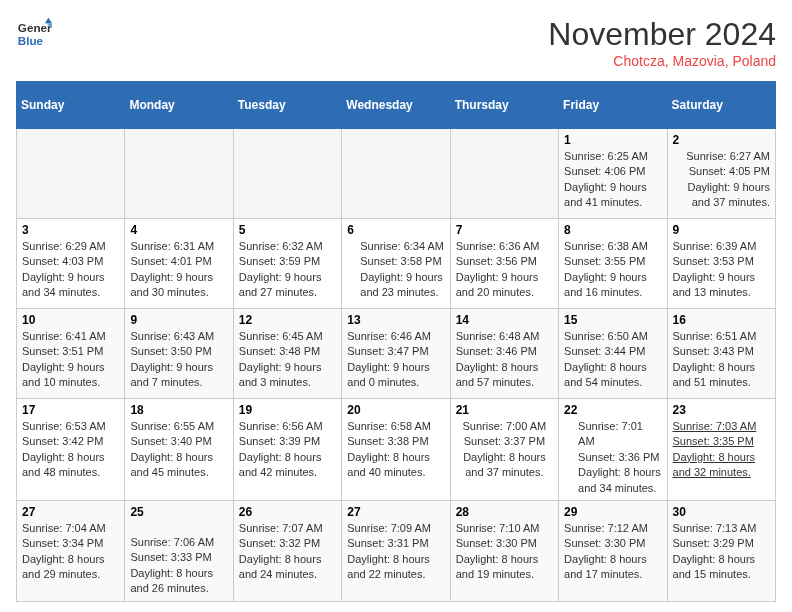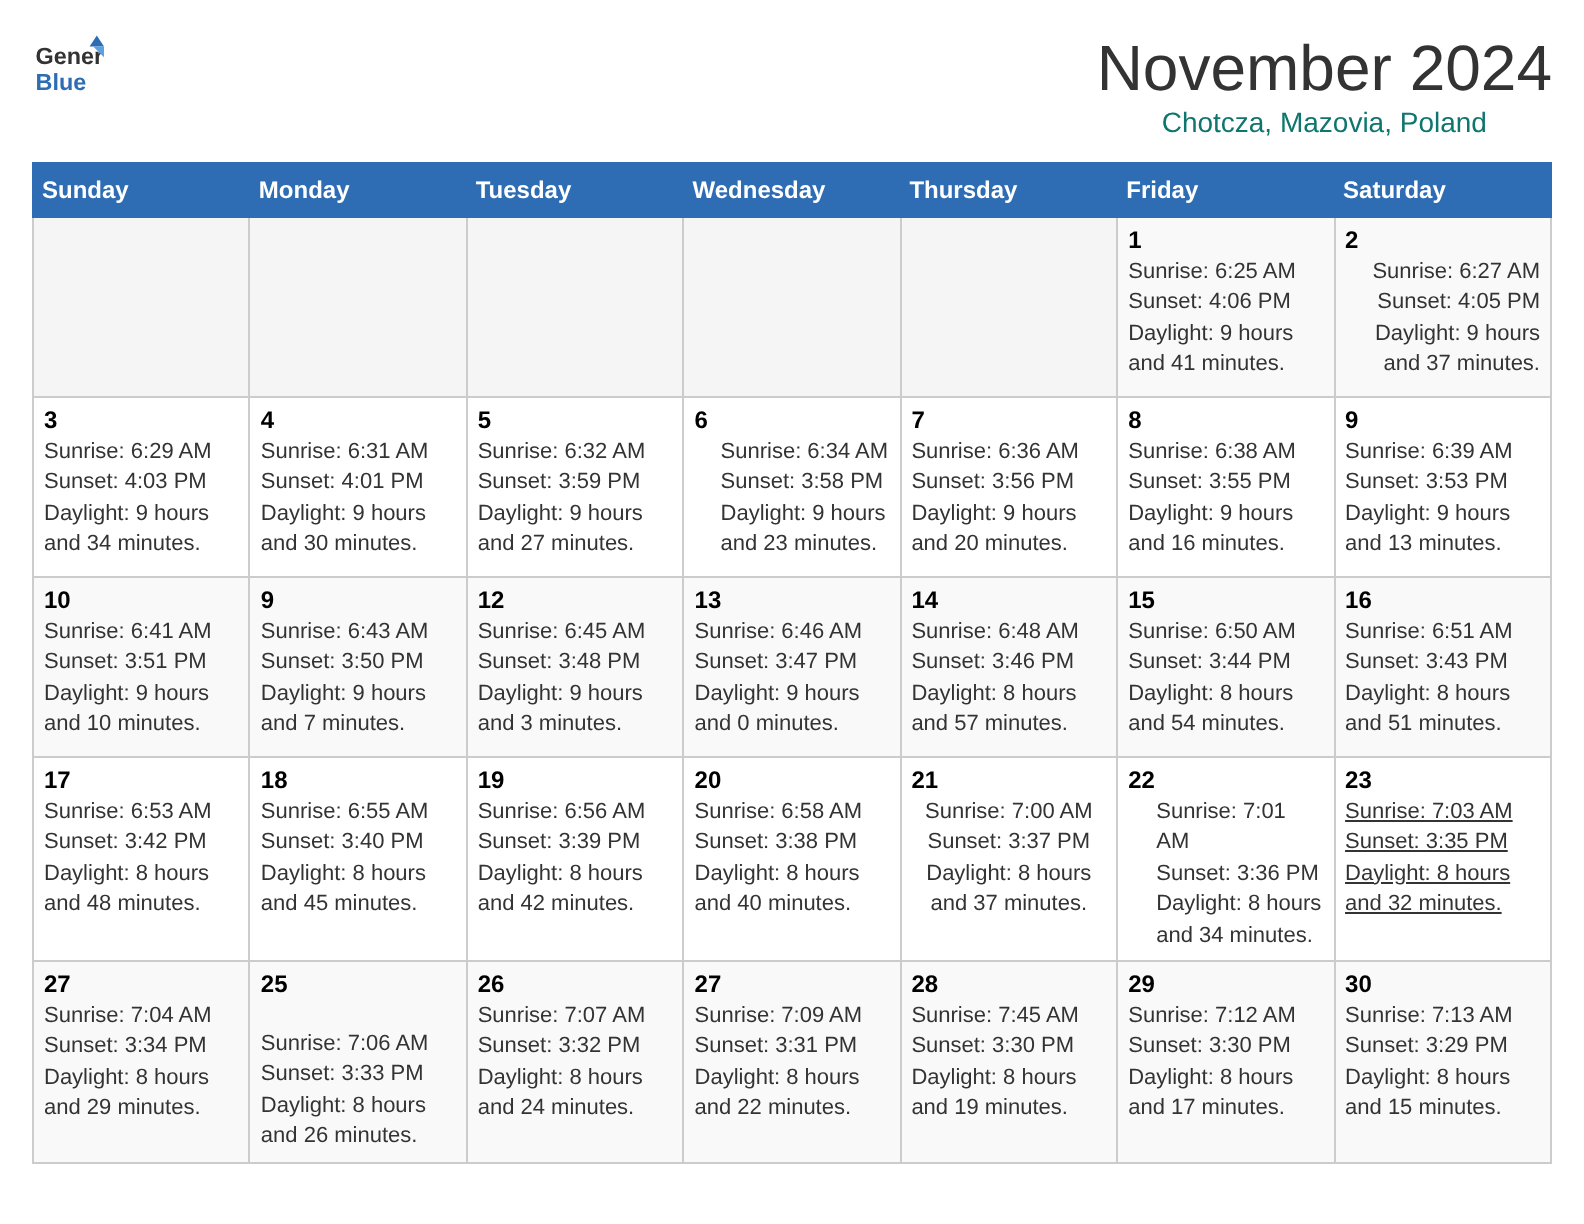--- a/index.html
+++ b/index.html
@@ -19,40 +19,40 @@
     .logo {
       display: flex;
       align-items: center;
       gap: 4px;
     }
     .logo-icon {
       width: 36px;
       height: 36px;
     }
     .title-area {
-      text-align: center;
+      text-align: right;
     }
     .month-title {
       font-size: 32px;
       color: #333;
       font-weight: 400;
     }
     .subtitle {
       font-size: 14px;
-      color: #0f766e;
+      color: #ef4444;
     }
     table {
       width: 100%;
       border-collapse: collapse;
       font-size: 11px;
     }
     thead tr th {
       background-color: #2e6db4;
       color: #fff;
-      padding: 6px 4px;
+      padding: 16px 4px;
       text-align: left;
       font-size: 12px;
       font-weight: 600;
       border: 1px solid #2e6db4;
     }
     tbody tr td {
       border: 1px solid #ccc;
       vertical-align: top;
       padding: 4px 5px;
       width: 108px;
@@ -310,21 +310,21 @@
         </td>
         <td>
           <span class="day-number">27</span>
           <div class="day-info" style="white-space: pre-line;">Sunrise: 7:09 AM
 Sunset: 3:31 PM
 Daylight: 8 hours
 and 22 minutes.</div>
         </td>
         <td>
           <span class="day-number">28</span>
-          <div class="day-info" style="white-space: pre-line;">Sunrise: 7:45 AM
+          <div class="day-info" style="white-space: pre-line;">Sunrise: 7:10 AM
 Sunset: 3:30 PM
 Daylight: 8 hours
 and 19 minutes.</div>
         </td>
         <td>
           <span class="day-number">29</span>
           <div class="day-info" style="white-space: pre-line;">Sunrise: 7:12 AM
 Sunset: 3:30 PM
 Daylight: 8 hours
 and 17 minutes.</div>

